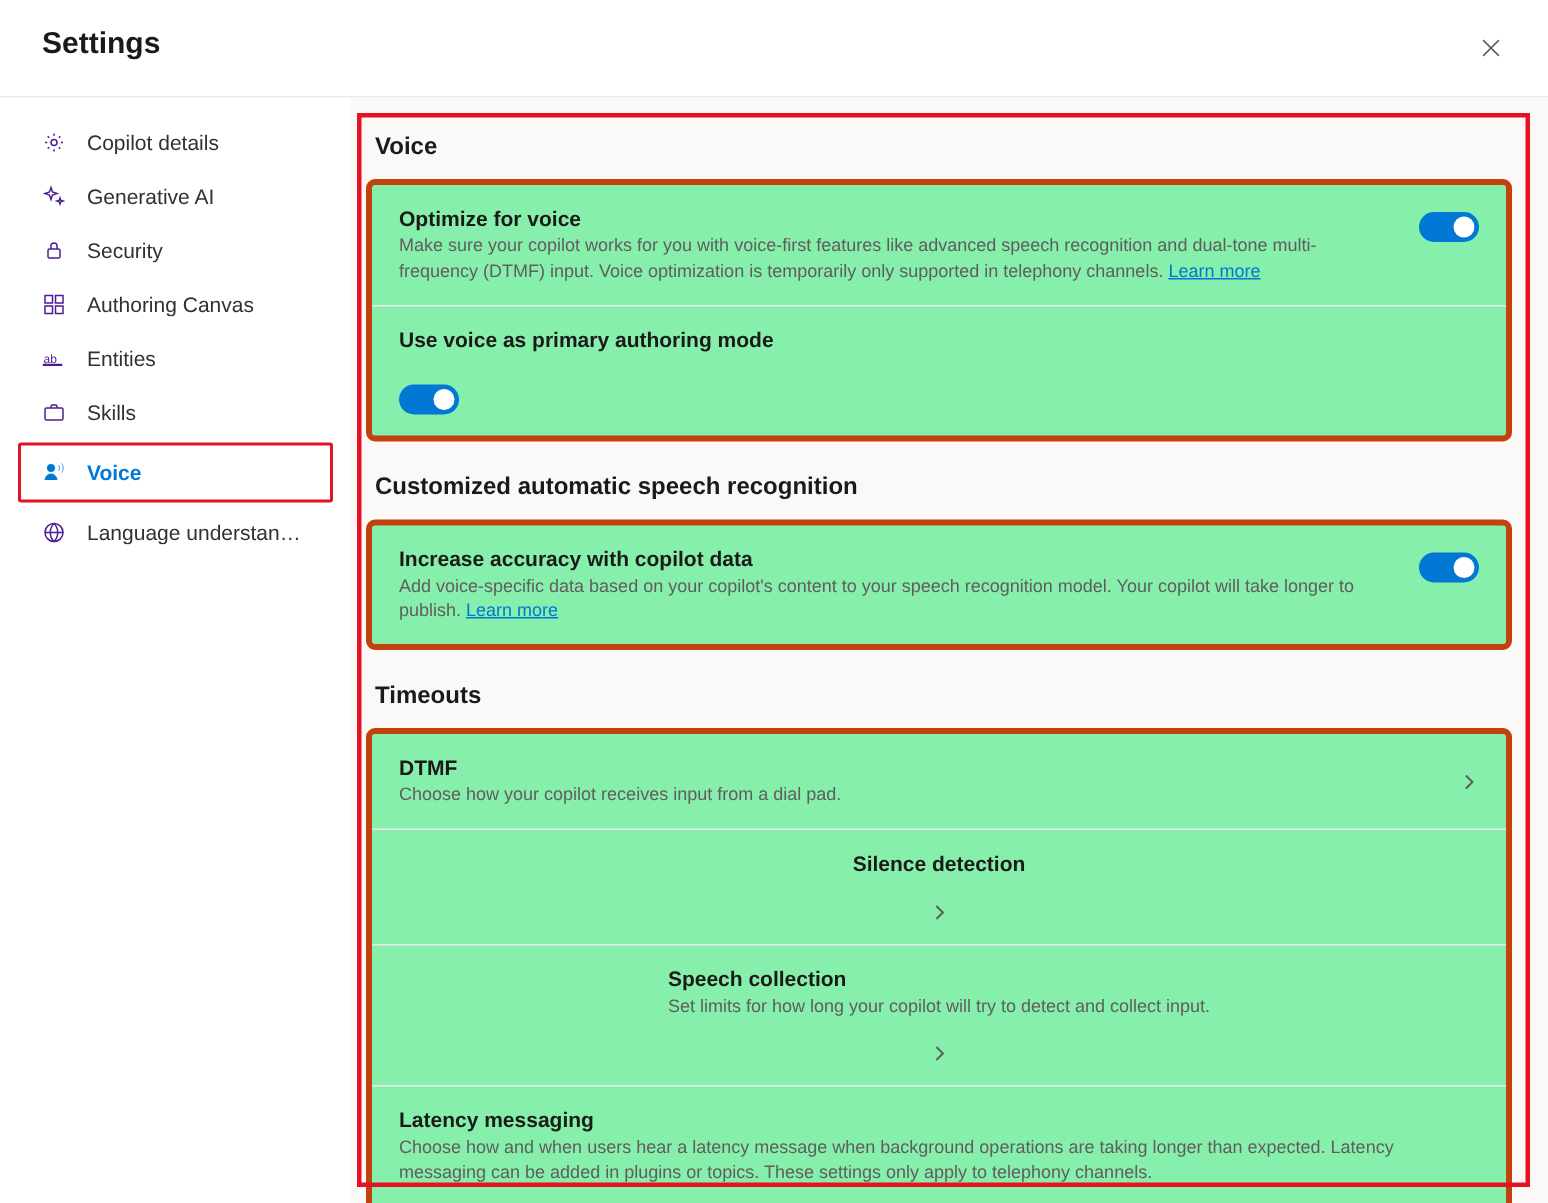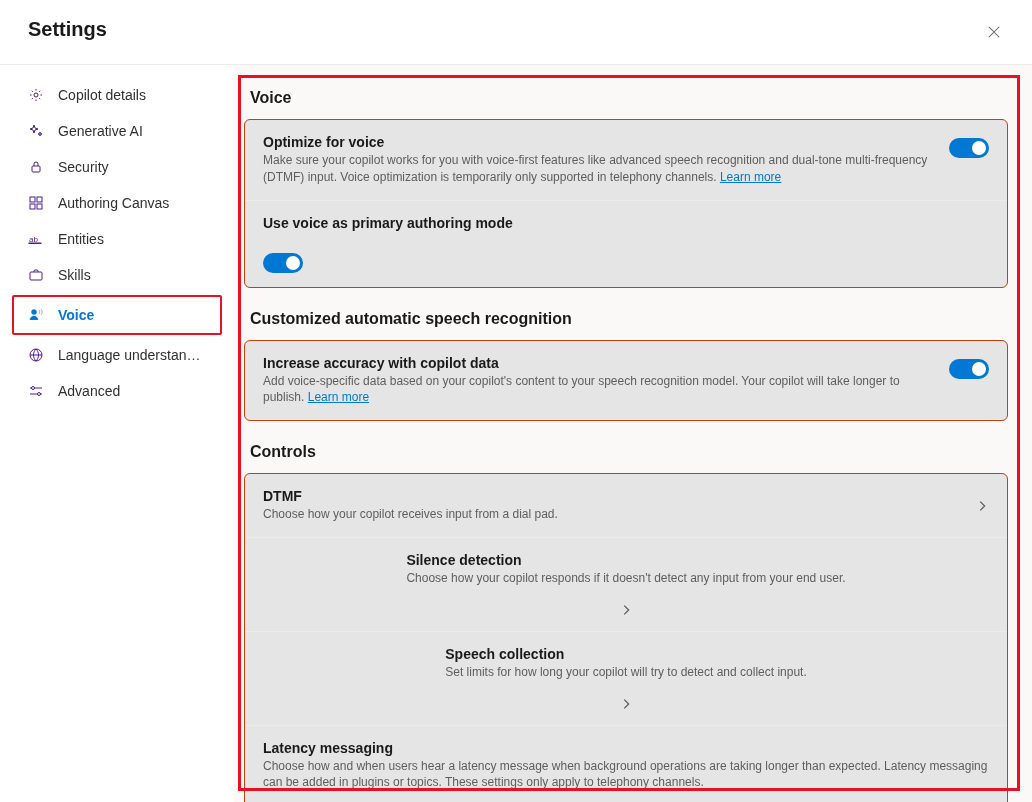--- a/index.html
+++ b/index.html
@@ -111,22 +111,22 @@
       pointer-events: none;
       z-index: 10;
     }
     .section-heading {
       font-size: 16px;
       font-weight: 600;
       color: #1b1a19;
       margin: 10px 0 12px 6px;
     }
     .card {
-      background: #e5e5e5;
-      border: 1px solid #c2410c;
+      background: #86efac;
+      border: 4px solid #c2410c;
       border-radius: 6px;
       margin-bottom: 22px;
     }
     .card-row {
       padding: 14px 18px;
       display: flex;
       align-items: flex-start;
       justify-content: space-between;
       gap: 16px;
     }
@@ -270,30 +270,20 @@
     </div>
     <div class="nav-item">
       <span class="nav-icon">
         <svg viewBox="0 0 16 16" fill="none" stroke="currentColor" stroke-width="1">
             <circle cx="8" cy="8" r="6"></circle>
             <path d="M2 8h12M8 2c1.5 1.5 2.5 3.5 2.5 6s-1 4.5-2.5 6c-1.5-1.5-2.5-3.5-2.5-6s1-4.5 2.5-6z"></path>
           </svg>
       </span>
       <span class="nav-label">Language understandi...</span>
     </div>
-    <div class="nav-item">
-      <span class="nav-icon">
-        <svg viewBox="0 0 16 16" fill="none" stroke="currentColor" stroke-width="1">
-            <path d="M2 5h12M2 11h12"></path>
-            <circle cx="5" cy="5" r="1.5" fill="white"></circle>
-            <circle cx="11" cy="11" r="1.5" fill="white"></circle>
-          </svg>
-      </span>
-      <span class="nav-label">Advanced</span>
-    </div>
   </div>
 
   <div class="main">
     <div class="main-highlight"></div>
 
     <div class="section-heading">Voice</div>
     <div class="card">
       <div class="card-row">
         <div class="row-text">
           <div class="row-title">Optimize for voice</div>
@@ -313,37 +303,36 @@
     <div class="card">
       <div class="card-row">
         <div class="row-text">
           <div class="row-title">Increase accuracy with copilot data</div>
           <div class="row-desc"><span>Add voice-specific data based on your copilot's content to your speech recognition model. Your copilot will take longer to publish. </span><a href="#">Learn more</a></div>
         </div>
         <div class="toggle"></div>
       </div>
     </div>
 
-    <div class="section-heading">Controls</div>
+    <div class="section-heading">Timeouts</div>
     <div class="card">
       <div class="card-row clickable">
         <div class="row-text">
           <div class="row-title">DTMF</div>
           <div class="row-desc">Choose how your copilot receives input from a dial pad.</div>
         </div>
         <div class="chevron">
             <svg viewBox="0 0 16 16" fill="none" stroke="currentColor" stroke-width="1.5">
               <path d="M6 3l5 5-5 5"></path>
             </svg>
           </div>
       </div>
       <div class="card-row clickable">
         <div class="row-text">
           <div class="row-title">Silence detection</div>
-          <div class="row-desc">Choose how your copilot responds if it doesn't detect any input from your end user.</div>
         </div>
         <div class="chevron">
             <svg viewBox="0 0 16 16" fill="none" stroke="currentColor" stroke-width="1.5">
               <path d="M6 3l5 5-5 5"></path>
             </svg>
           </div>
       </div>
       <div class="card-row clickable">
         <div class="row-text">
           <div class="row-title">Speech collection</div>

